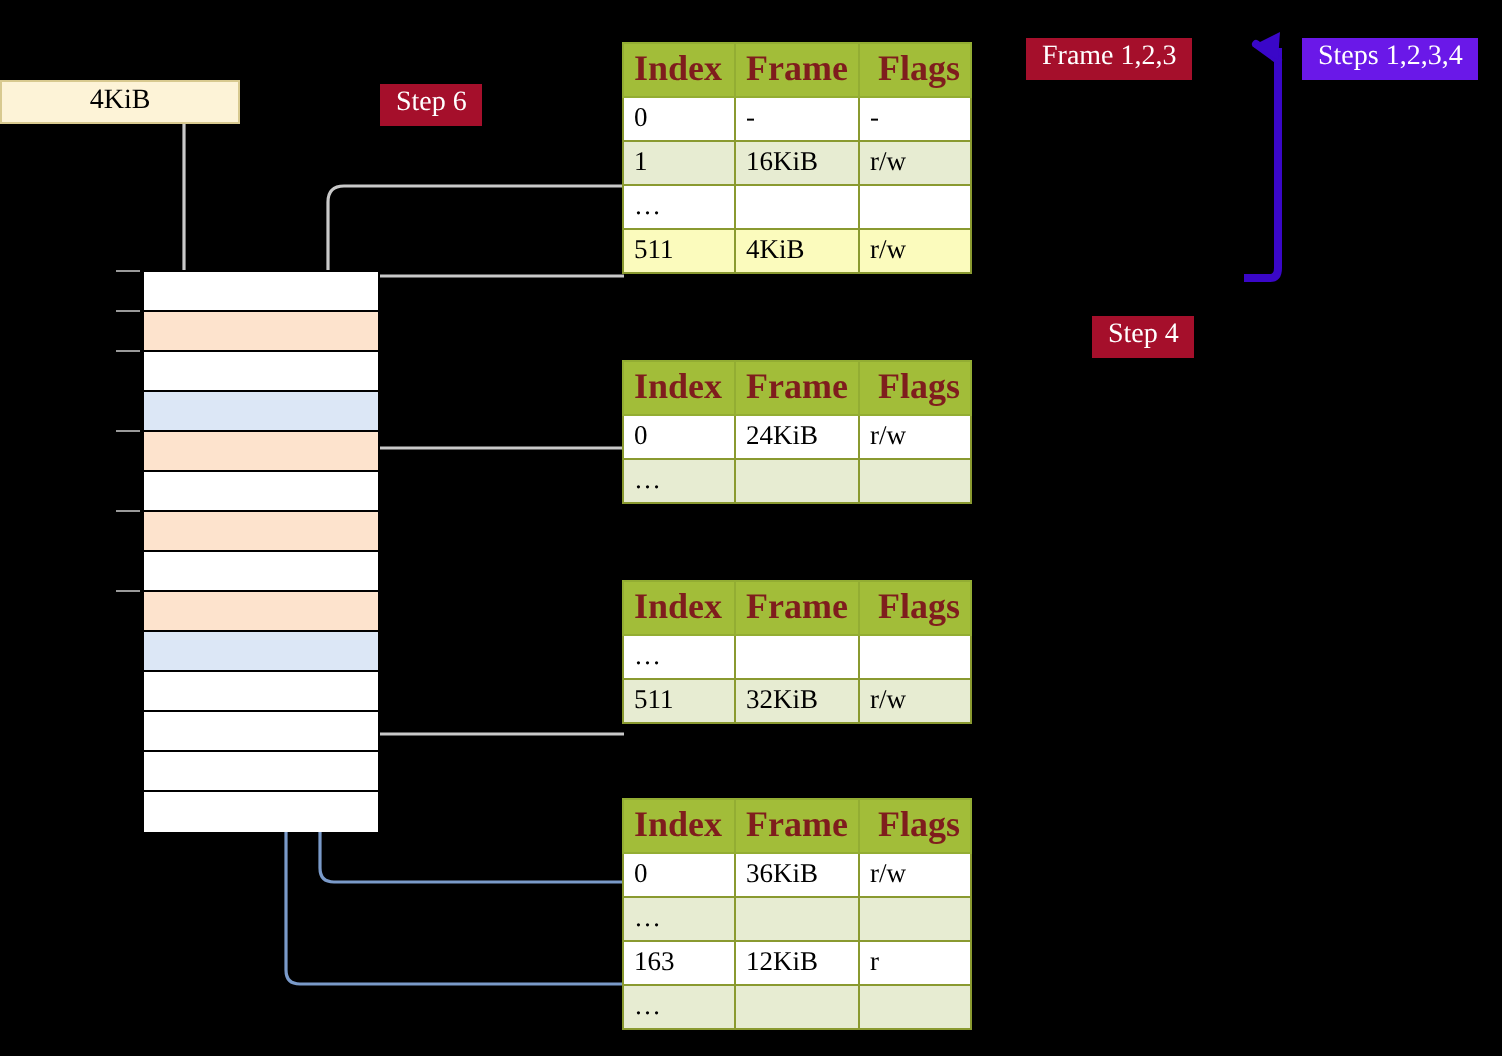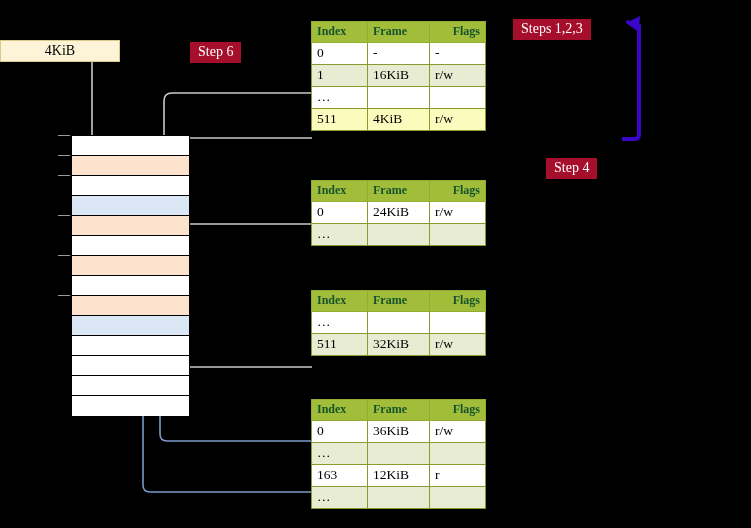--- a/index.html
+++ b/index.html
@@ -41,23 +41,23 @@
     border: 1px solid #8a9a30;
     padding: 2px 5px 3px 5px;
     text-align: left;
     height: 18px;
     box-sizing: border-box;
     white-space: nowrap;
     font-weight: normal;
   }
   .ptable th {
     background: #a2bd39;
-    color: #14532d;
+    color: #7f1d1d;
     font-weight: bold;
-    font-size: 12px;
+    font-size: 18px;
     border-color: #93ad33;
     height: 21px;
   }
   .ptable td.c-index { width: 56px; }
   .ptable td.c-frame { width: 62px; }
   .ptable td.c-flags { width: 56px; }
   .ptable th.c-index { width: 56px; }
   .ptable th.c-frame { width: 62px; }
   .ptable th.c-flags { width: 56px; text-align: right; }
   tr.row-white td { background: #ffffff; }
@@ -180,22 +180,23 @@
   <div class="tick" style="left:58px; top:155px;"></div>
   <div class="tick" style="left:58px; top:175px;"></div>
   <div class="tick" style="left:58px; top:215px;"></div>
   <div class="tick" style="left:58px; top:255px;"></div>
   <div class="tick" style="left:58px; top:295px;"></div>
 
   <div class="kib-label">4KiB</div>
 
   <div class="badge badge-red" style="left:190px; top:42px;">Step 6</div>
 
-  <div class="badge badge-red" style="left:513px; top:19px;">Steps 1,2,3</div>
-
+  <div class="badge badge-red" style="left:513px; top:19px;">Frame 1,2,3</div>
+
+  <div class="badge badge-violet" style="left:651px; top:19px;">Steps 1,2,3,4</div>
 
   <div class="badge badge-red" style="left:546px; top:158px;">Step 4</div>
 
   <table class="ptable" id="t0" style="left:311px; top:21px;">
       <thead>
         <tr>
           <th class="c-index">Index</th>
           <th class="c-frame">Frame</th>
           <th class="c-flags">Flags</th>
         </tr>

